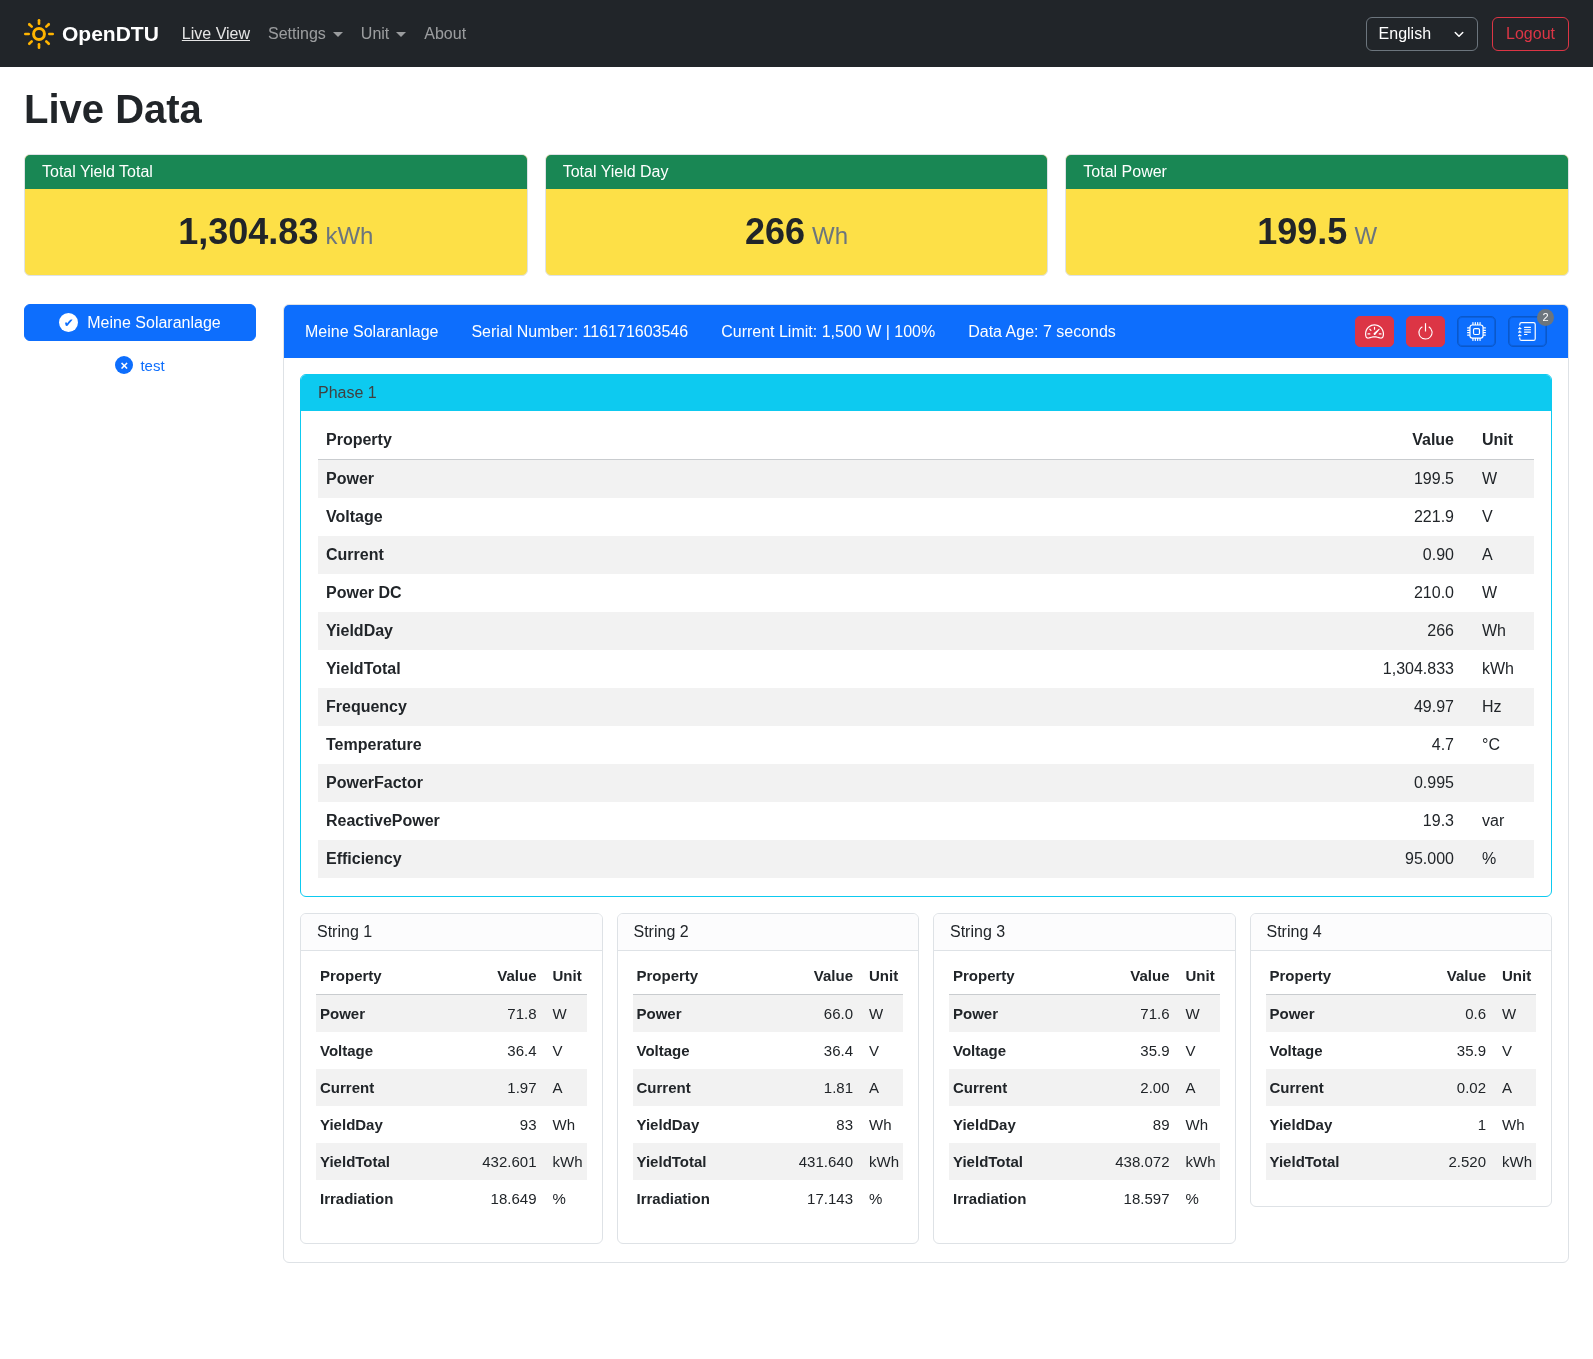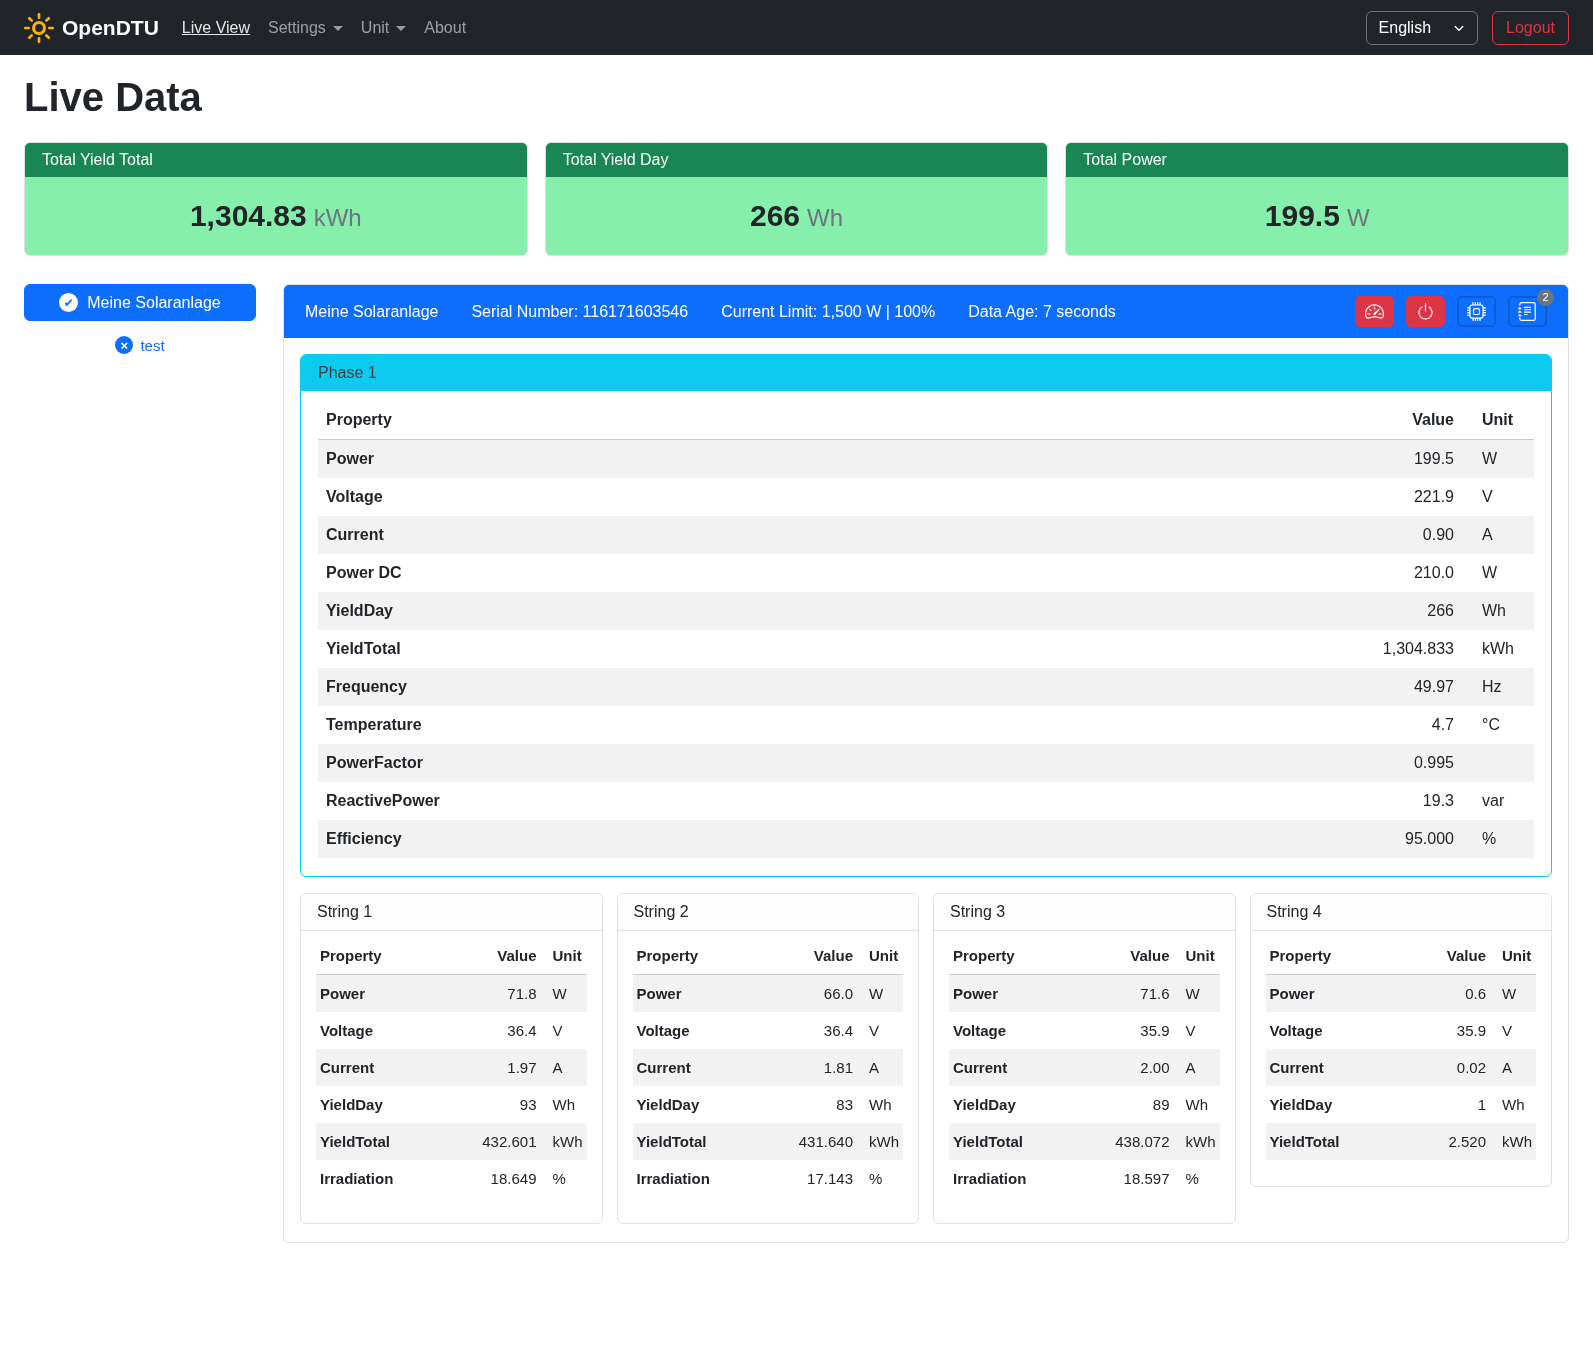--- a/index.html
+++ b/index.html
@@ -8,21 +8,21 @@
     width: 1593px;
     min-height: 1359px;
     background: #fff;
     color: #212529;
     font-family: "Liberation Sans", "DejaVu Sans", sans-serif;
   }
 
   
   .navbar {
     background: #212529;
-    height: 55px;
+    height: 67px;
     display: flex;
     align-items: center;
     padding: 0 24px;
   }
   .brand {
     display: flex;
     align-items: center;
     gap: 8px;
     color: #fff;
     font-size: 21px;
@@ -74,26 +74,26 @@
 
   
   .container { padding: 6px 24px 24px; }
   h1.page-title { font-size: 40px; font-weight: 700; margin: 14px 0 22px; }
 
   .summary-row { display: flex; gap: 17px; margin-bottom: 28px; }
   .scard {
     flex: 1;
     border: 1px solid #dee2e6;
     border-radius: 6px;
-    background: #86efac;
+    background: #fde047;
     overflow: hidden;
   }
   .scard-header { background: #198754; color: #fff; padding: 8px 17px; font-size: 16px; }
   .scard-body { padding: 22px 16px; text-align: center; }
-  .scard-value { font-size: 30px; font-weight: 700; }
+  .scard-value { font-size: 36px; font-weight: 700; }
   .scard-unit { font-size: 24px; color: #6c757d; font-weight: 500; margin-left: 7px; }
 
   
   .content-row { display: flex; gap: 27px; align-items: flex-start; }
   .sidebar { width: 232px; flex-shrink: 0; }
   .inverter-btn {
     width: 100%;
     background: #0d6efd;
     border: 1px solid #0d6efd;
     color: #fff;

